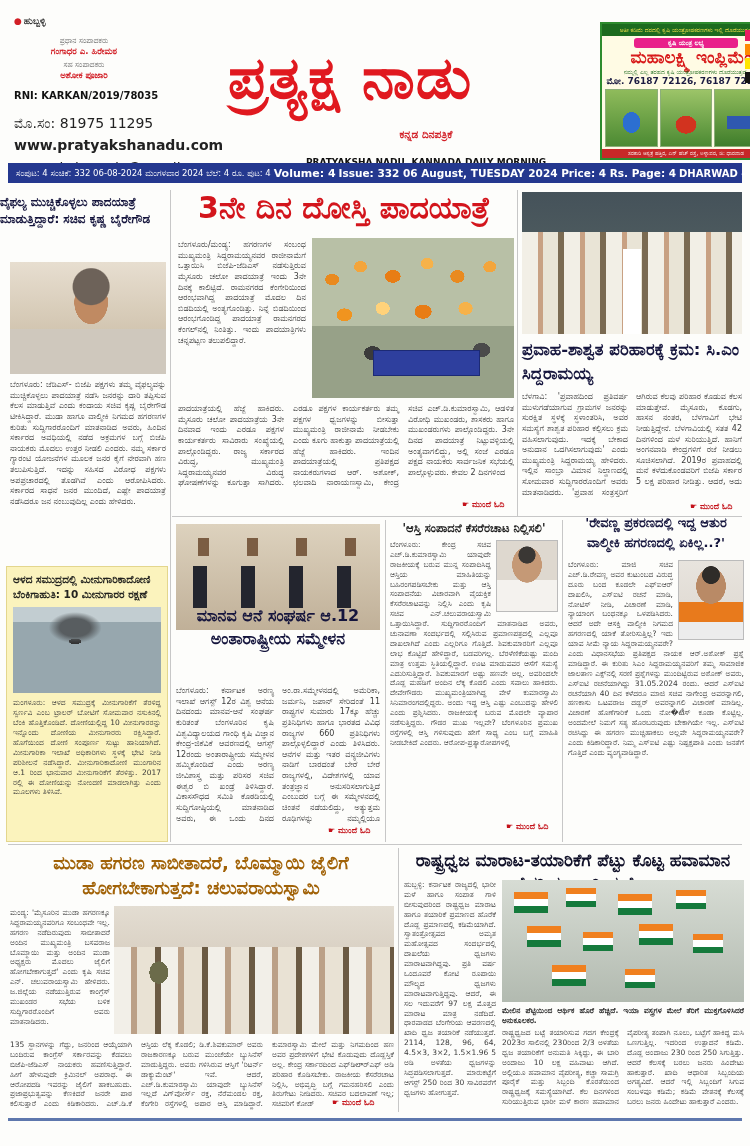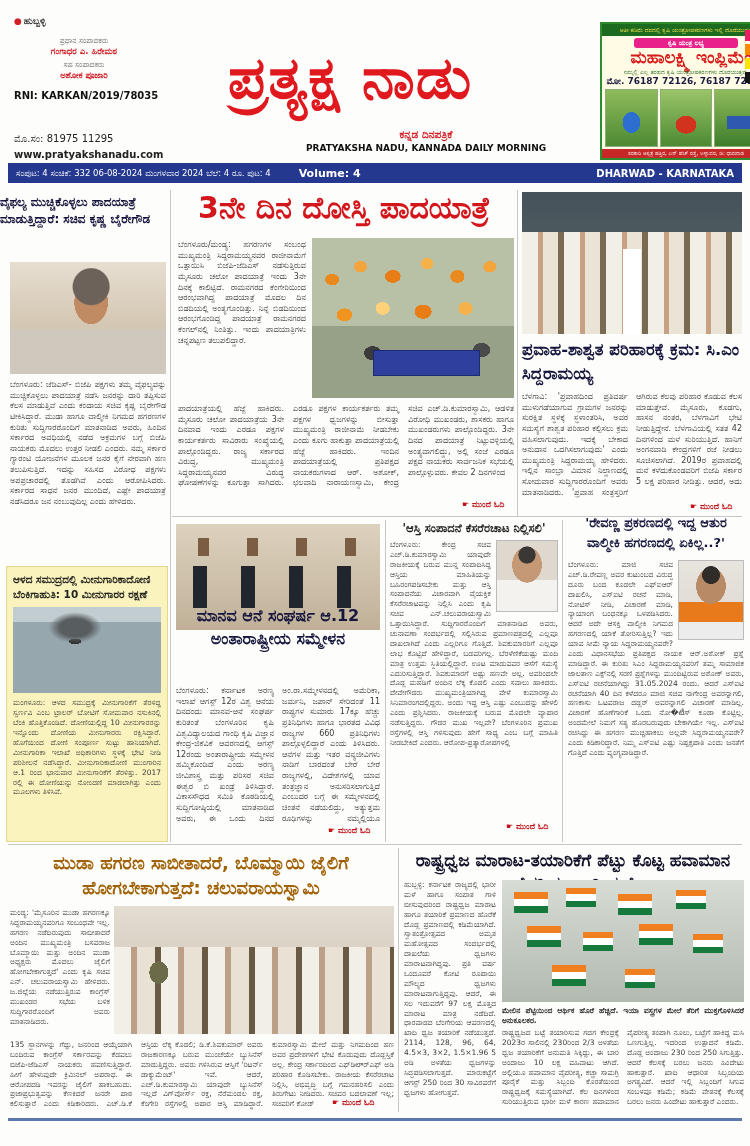--- a/index.html
+++ b/index.html
@@ -14,45 +14,45 @@
   .vline{position:absolute;width:1px;background:#c7c7c7;}
   .hline{position:absolute;height:1px;background:#c7c7c7;}
 
   
   .city-tag{left:14px;top:16px;font-size:9px;font-weight:bold;color:#333;}
   .city-dot{color:#d21f26;margin-right:2px;}
   .editors{left:26px;top:36px;width:116px;text-align:center;}
   .ed-label{font-size:7.5px;color:#666;}
   .ed-name{font-size:8.5px;font-weight:bold;color:#d21f26;margin-bottom:3px;}
   .rni{left:14px;top:90px;font-size:10px;font-weight:bold;color:#111;}
-  .contact{left:14px;top:112px;font-size:10px;color:#222;line-height:1.6;margin-top:19px;}
+  .contact{left:14px;top:112px;font-size:14px;color:#222;line-height:1.6;}
   .contact .b{font-weight:bold;}
   .mast-title{left:148px;top:26px;width:404px;text-align:center;font-size:58px;line-height:104px;font-weight:bold;color:#e0191f;letter-spacing:1px;white-space:nowrap;}
   .taglines{left:290px;top:128px;width:272px;text-align:center;}
   .tag-kn{font-size:10.5px;font-weight:bold;color:#d21f26;}
-  .tag-en{font-size:9px;font-weight:bold;color:#111;margin-top:2px;}
+  .tag-en{font-size:9px;font-weight:bold;color:#111;margin-top:16px;}
 
   
   .adbox{left:568px;top:22px;width:172px;height:138px;border:2px solid #2e8b2e;background:#fffbe4;box-sizing:border-box;display:flex;flex-direction:column;margin-left:32px;}
   .ad-top{background:#1d6b1f;color:#ffe94d;font-size:6px;text-align:center;padding:2px 1px;}
   .ad-ribbon{width:62%;margin:2px auto 0;background:#e9218a;color:#fff;font-size:6.5px;font-weight:bold;text-align:center;border-radius:3px;padding:1px 0;}
   .ad-title{color:#d81a1a;font-weight:bold;font-size:17px;text-align:right;line-height:1.15;}
   .ad-sub{color:#1d6b1f;font-size:6px;text-align:center;}
   .ad-phone{font-size:9px;font-weight:bold;color:#1b1b42;text-align:center;}
   .ad-thumbs{display:flex;gap:2px;padding:2px 3px;flex:1;}
   .thumb{flex:1;border:1px solid #8cae7a;}
   .thumb.plough{background:radial-gradient(11px 13px at 50% 58%,#2c6fd1 80%,rgba(0,0,0,0) 81%),linear-gradient(#8fbb5b,#4c8a33);}
   .thumb.tiller{background:radial-gradient(13px 11px at 50% 62%,#d2331f 80%,rgba(0,0,0,0) 81%),linear-gradient(#9cc468,#4c8a33);}
   .thumb.trailer{background:linear-gradient(#2f58b0,#2f58b0) 50% 62%/28px 13px no-repeat,linear-gradient(#8fbb5b,#3f7d2b);}
   .ad-footer{background:#c62828;color:#fff;font-size:5.5px;text-align:center;padding:1px 2px;}
   .colorbars{left:745px;top:30px;width:5px;}
   .colorbars div{width:5px;height:11px;margin-bottom:3px;}
 
   
-  .infobar{left:8px;top:163px;width:734px;height:20px;background:#24388f;color:#fff;display:flex;align-items:center;gap:28px;padding:0 8px;box-sizing:border-box;white-space:nowrap;}
+  .infobar{left:8px;top:163px;width:734px;height:20px;background:#24388f;color:#fff;display:flex;align-items:center;gap:3px;padding:0 8px;box-sizing:border-box;white-space:nowrap;}
   .ib-kn{font-size:8.5px;}
   .ib-vol{font-size:11px;font-weight:bold;}
   .ib-issue{font-size:10.5px;font-weight:bold;}
   .ib-region{font-size:10px;font-weight:bold;margin-left:auto;}
 
   
   .photo{background-color:#cfc8ba;}
   .speaker-photo{background:radial-gradient(circle at 52% 22%,#6d6259 15%,rgba(0,0,0,0) 16%),radial-gradient(17px 22px at 52% 36%,#c08a62 98%,rgba(0,0,0,0) 100%),linear-gradient(180deg,rgba(0,0,0,0) 60%,#cfc8bd 60%),linear-gradient(180deg,#e7ded0,#c5b69d);}
   .rally-photo{background:radial-gradient(10px 8px at 10% 26%,#e98a1f 70%,rgba(0,0,0,0) 71%),radial-gradient(9px 8px at 24% 18%,#f3a53c 70%,rgba(0,0,0,0) 71%),radial-gradient(11px 9px at 40% 24%,#e87d15 70%,rgba(0,0,0,0) 71%),radial-gradient(9px 8px at 57% 16%,#f6b24a 70%,rgba(0,0,0,0) 71%),radial-gradient(10px 9px at 72% 24%,#e98a1f 70%,rgba(0,0,0,0) 71%),radial-gradient(9px 8px at 88% 18%,#f3a53c 70%,rgba(0,0,0,0) 71%),radial-gradient(11px 9px at 16% 48%,#f0941f 70%,rgba(0,0,0,0) 71%),radial-gradient(10px 9px at 35% 44%,#ffd27a 70%,rgba(0,0,0,0) 71%),radial-gradient(12px 10px at 55% 46%,#e87d15 70%,rgba(0,0,0,0) 71%),radial-gradient(10px 9px at 76% 44%,#f6b24a 70%,rgba(0,0,0,0) 71%),radial-gradient(12px 10px at 30% 72%,#3b3b3b 70%,rgba(0,0,0,0) 71%),radial-gradient(12px 10px at 84% 70%,#4a4a4a 70%,rgba(0,0,0,0) 71%),linear-gradient(180deg,#b8c0a6 0 55%,#97a188 55% 100%);position:relative;}
   .rally-banner{position:absolute;left:30%;bottom:14%;width:52%;height:15%;background:#2e3f9e;border:1px solid #1c2a75;}
@@ -120,20 +120,21 @@
 <div class="abs colorbars">
   <div style="background:#e91e63"></div>
   <div style="background:#ff8a00"></div>
   <div style="background:#ffe400"></div>
   <div style="background:#141414"></div>
 </div>
 
 <div class="abs infobar">
   <span class="ib-kn">ಸಂಪುಟ: 4   ಸಂಚಿಕೆ: 332   06-08-2024 ಮಂಗಳವಾರ 2024   ಬೆಲೆ: 4 ರೂ.   ಪುಟ: 4</span>
   <span class="ib-vol">Volume: 4</span>
+  <span class="ib-issue">Issue: 332  06 August, TUESDAY 2024  Price: 4 Rs. Page: 4</span>
   <span class="ib-region">DHARWAD - KARNATAKA</span>
 </div>
 
 <div class="abs hl hl-left">ವೈಫಲ್ಯ ಮುಚ್ಚಿಕೊಳ್ಳಲು ಪಾದಯಾತ್ರೆ ಮಾಡುತ್ತಿದ್ದಾರೆ: ಸಚಿವ ಕೃಷ್ಣ ಬೈರೇಗೌಡ</div>
 <div class="abs photo speaker-photo" style="left:10px;top:262px;width:156px;height:112px;"></div>
 <div class="abs kb" style="left:10px;top:380px;width:156px;height:180px;">ಬೆಂಗಳೂರು: ಜೆಡಿಎಸ್- ಬಿಜೆಪಿ ಪಕ್ಷಗಳು ತಮ್ಮ ವೈಫಲ್ಯವನ್ನು ಮುಚ್ಚಿಕೊಳ್ಳಲು ಪಾದಯಾತ್ರೆ ನಡೆಸಿ ಜನರನ್ನು ದಾರಿ ತಪ್ಪಿಸುವ ಕೆಲಸ ಮಾಡುತ್ತಿವೆ ಎಂದು ಕಂದಾಯ ಸಚಿವ ಕೃಷ್ಣ ಬೈರೇಗೌಡ ಟೀಕಿಸಿದ್ದಾರೆ. ಮುಡಾ ಹಾಗೂ ವಾಲ್ಮೀಕಿ ನಿಗಮದ ಹಗರಣಗಳ ಕುರಿತು ಸುದ್ದಿಗಾರರೊಂದಿಗೆ ಮಾತನಾಡಿದ ಅವರು, ಹಿಂದಿನ ಸರ್ಕಾರದ ಅವಧಿಯಲ್ಲಿ ನಡೆದ ಅಕ್ರಮಗಳ ಬಗ್ಗೆ ಬಿಜೆಪಿ ನಾಯಕರು ಮೊದಲು ಉತ್ತರ ನೀಡಲಿ ಎಂದರು. ನಮ್ಮ ಸರ್ಕಾರ ಗ್ಯಾರಂಟಿ ಯೋಜನೆಗಳ ಮೂಲಕ ಜನರ ಕೈಗೆ ನೇರವಾಗಿ ಹಣ ತಲುಪಿಸುತ್ತಿದೆ. ಇದನ್ನು ಸಹಿಸದ ವಿರೋಧ ಪಕ್ಷಗಳು ಅಪಪ್ರಚಾರದಲ್ಲಿ ತೊಡಗಿವೆ ಎಂದು ಆರೋಪಿಸಿದರು. ಸರ್ಕಾರದ ಸಾಧನೆ ಜನರ ಮುಂದಿದೆ, ಎಷ್ಟೇ ಪಾದಯಾತ್ರೆ ನಡೆಸಿದರೂ ಜನ ನಂಬುವುದಿಲ್ಲ ಎಂದು ಹೇಳಿದರು.</div>
 
 <div class="abs hl-main">3ನೇ ದಿನ ದೋಸ್ತಿ ಪಾದಯಾತ್ರೆ</div>
 <div class="abs kb" style="left:178px;top:240px;width:128px;height:160px;">ಬೆಂಗಳೂರು/ಮಂಡ್ಯ: ಹಗರಣಗಳ ಸಂಬಂಧ ಮುಖ್ಯಮಂತ್ರಿ ಸಿದ್ದರಾಮಯ್ಯನವರ ರಾಜೀನಾಮೆಗೆ ಒತ್ತಾಯಿಸಿ ಬಿಜೆಪಿ-ಜೆಡಿಎಸ್ ನಡೆಸುತ್ತಿರುವ ಮೈಸೂರು ಚಲೋ ಪಾದಯಾತ್ರೆ ಇಂದು 3ನೇ ದಿನಕ್ಕೆ ಕಾಲಿಟ್ಟಿದೆ. ರಾಮನಗರದ ಕೆಂಗೇರಿಯಿಂದ ಆರಂಭವಾಗಿದ್ದ ಪಾದಯಾತ್ರೆ ಮೊದಲ ದಿನ ಬಿಡದಿಯಲ್ಲಿ ಅಂತ್ಯಗೊಂಡಿತ್ತು. ನಿನ್ನೆ ಬಿಡದಿಯಿಂದ ಆರಂಭಗೊಂಡಿದ್ದ ಪಾದಯಾತ್ರೆ ರಾಮನಗರದ ಕೆಂಗಲ್‌ನಲ್ಲಿ ನಿಂತಿತ್ತು. ಇಂದು ಪಾದಯಾತ್ರಿಗಳು ಚನ್ನಪಟ್ಟಣ ತಲುಪಲಿದ್ದಾರೆ.</div>
 <div class="abs photo rally-photo" style="left:312px;top:238px;width:202px;height:160px;">

